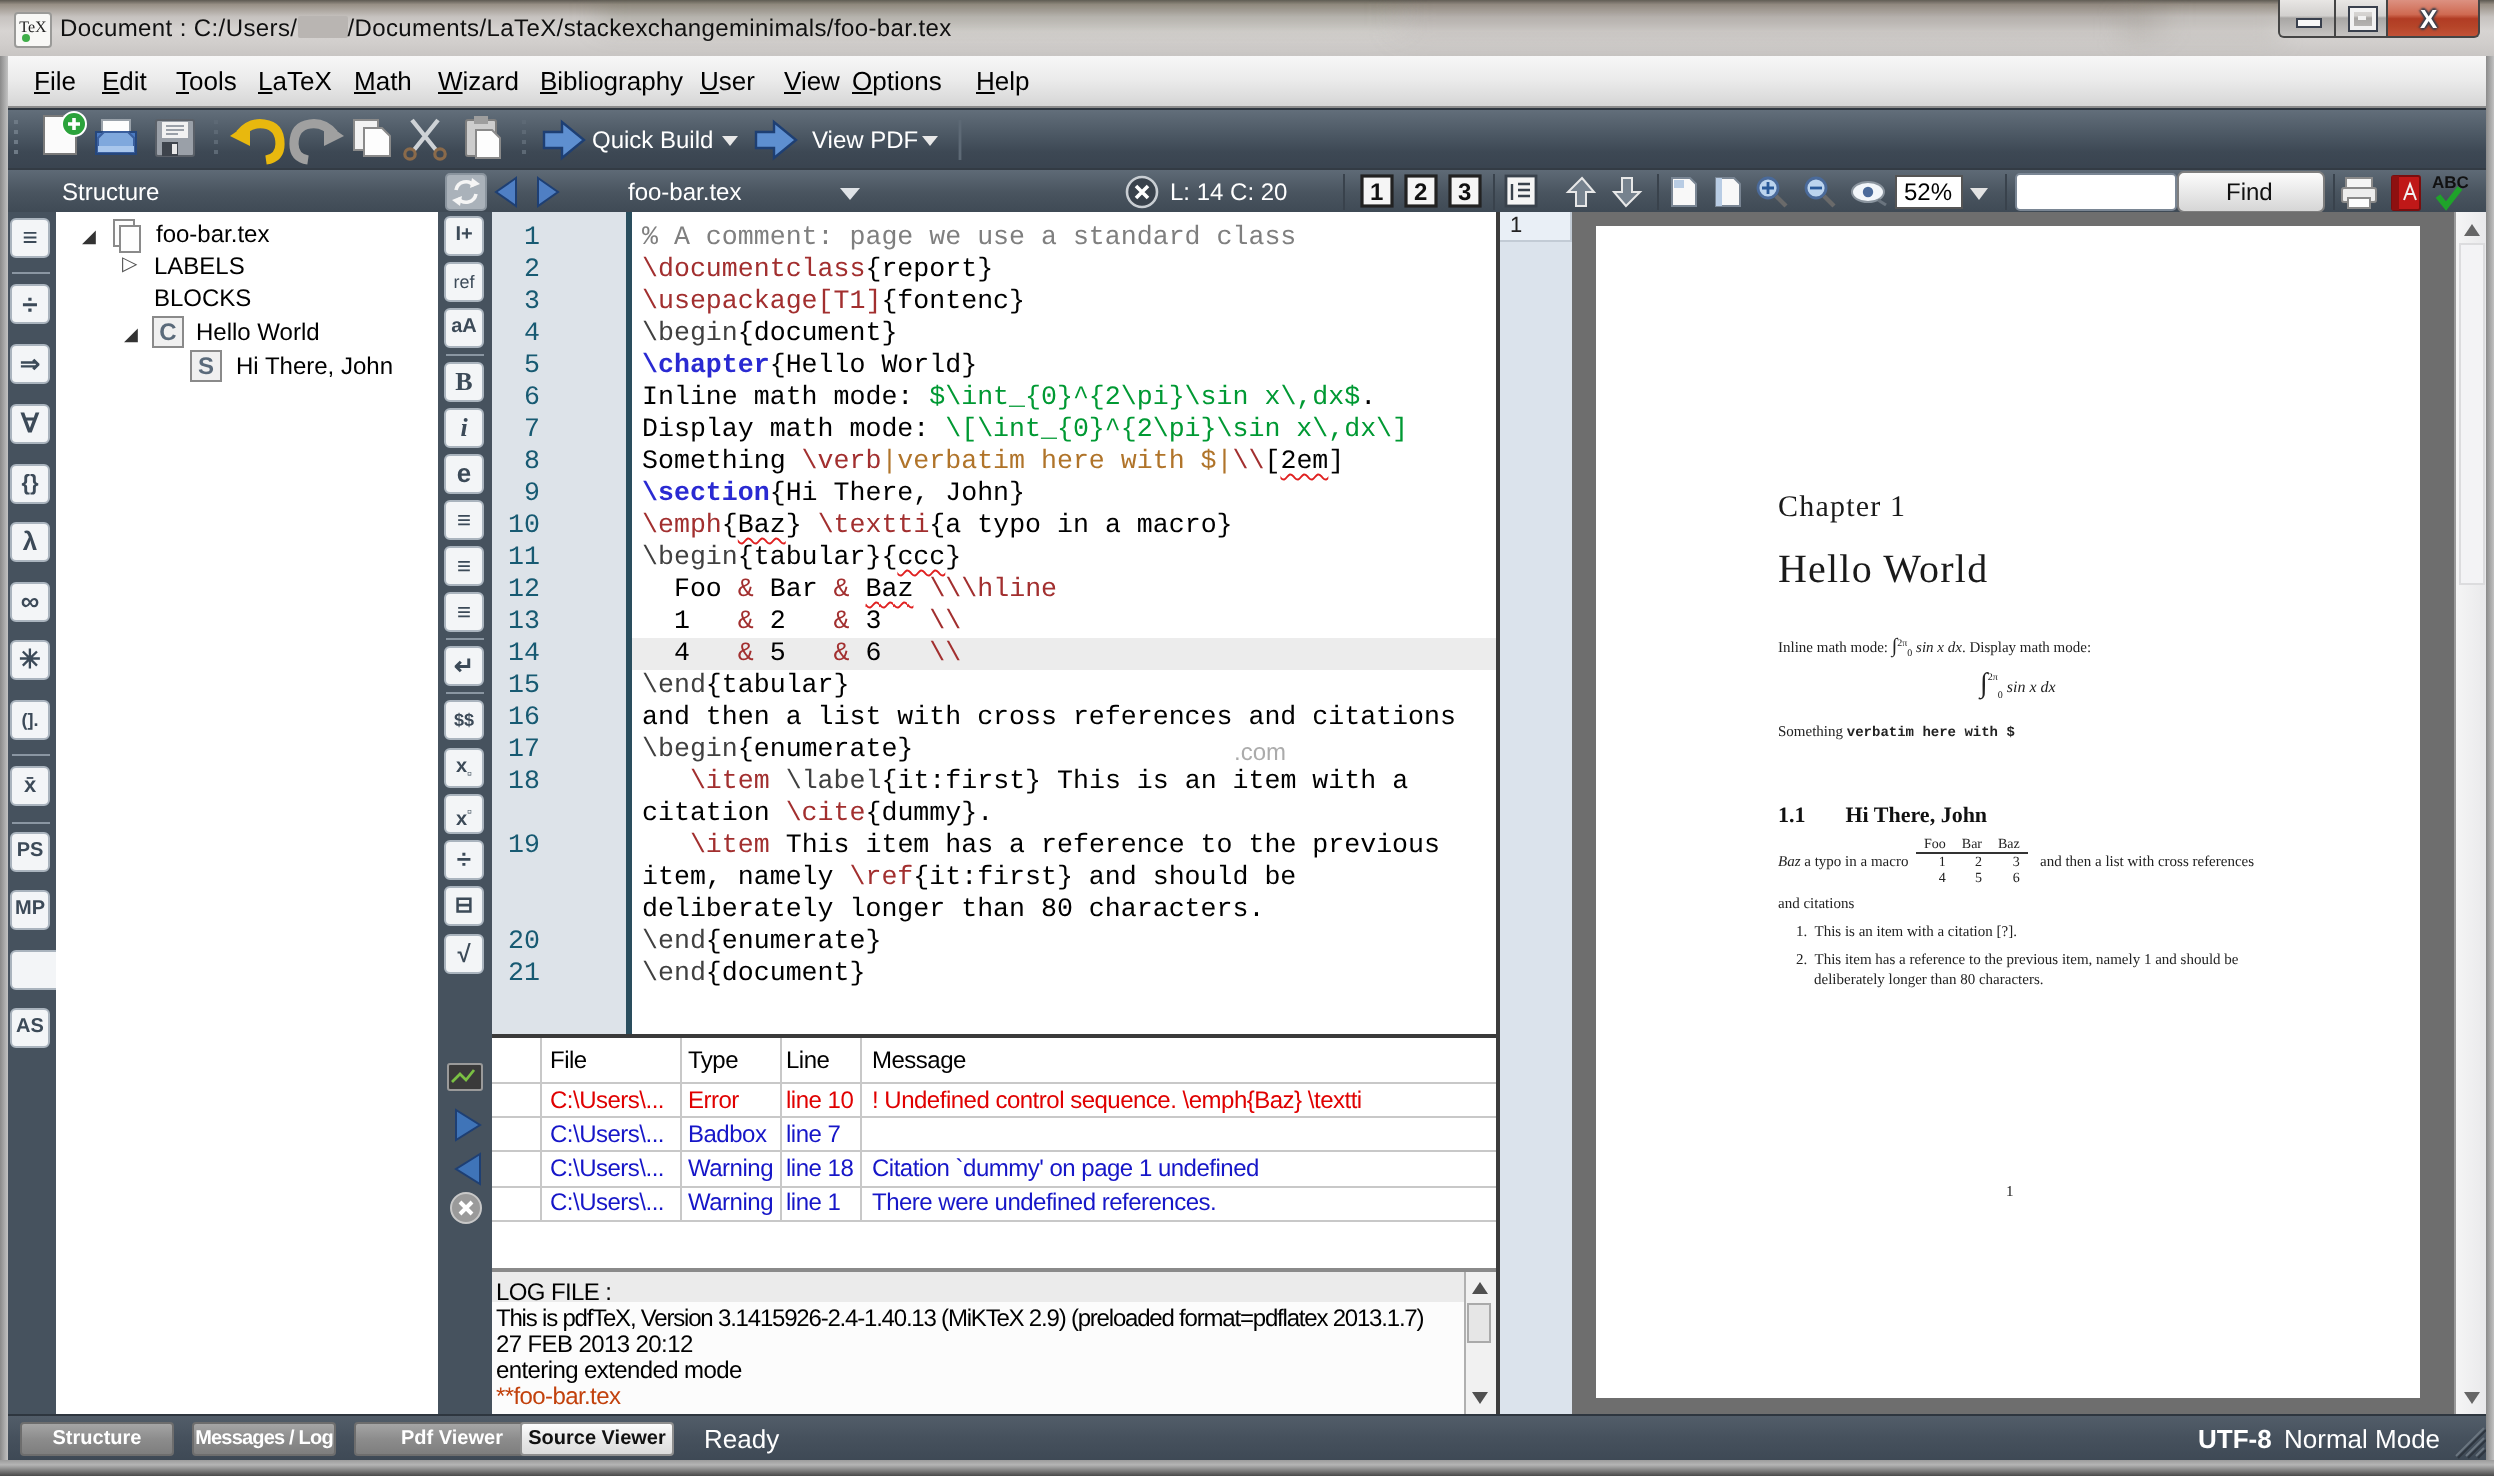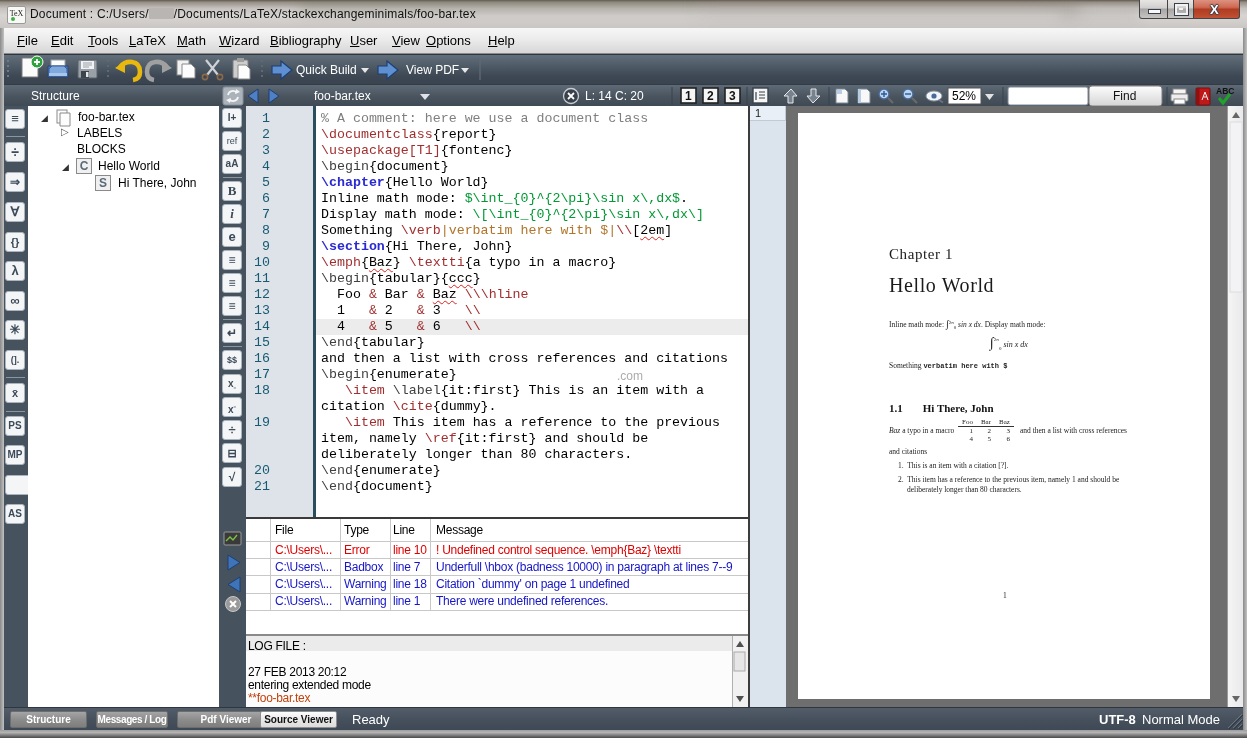--- a/index.html
+++ b/index.html
@@ -371,21 +371,21 @@
 15
 16
 17
 18
 
 19
 
 
 20
 21</div>
-  <div id="code"><span class="cm">% A comment: here we use a document class</span>
+  <div id="code"><span class="cm">% A comment: page we use a standard class</span>
 <span class="c">\documentclass</span>{report}
 <span class="c">\usepackage[T1]</span>{fontenc}
 <span class="kw">\begin</span>{document}
 <span class="st">\chapter</span>{Hello World}
 Inline math mode: <span class="m">$\int_{0}^{2\pi}\sin x\,dx$</span>.
 Display math mode: <span class="m">\[\int_{0}^{2\pi}\sin x\,dx\]</span>
 Something <span class="c">\verb</span><span class="v">|verbatim here with $|</span><span class="c">\\</span>[<span class="sp">2em</span>]
 <span class="st">\section</span>{Hi There, John}
 <span class="c">\emph</span>{<span class="sp">Baz</span>} <span class="c">\textti</span>{a typo in a macro}
 <span class="kw">\begin</span>{tabular}{<span class="sp">ccc</span>}
@@ -419,34 +419,34 @@
   <span class="mrow" style="left:98px;top:4px;">Type</span>
   <span class="mrow" style="left:147px;top:4px;">Line</span>
   <span class="mrow" style="left:190px;top:4px;">Message</span>
   <span class="mrow err" style="left:29px;top:24px;">C:\Users\...</span>
   <span class="mrow err" style="left:98px;top:24px;">Error</span>
   <span class="mrow err" style="left:147px;top:24px;">line 10</span>
   <span class="mrow err" style="left:190px;top:24px;">! Undefined control sequence. \emph{Baz} \textti</span>
   <span class="mrow wrn" style="left:29px;top:41px;">C:\Users\...</span>
   <span class="mrow wrn" style="left:98px;top:41px;">Badbox</span>
   <span class="mrow wrn" style="left:147px;top:41px;">line 7</span>
-  <span class="mrow wrn" style="left:190px;top:41px;">Underfull \hbox (badness 10000) in paragraph at lines 7--9</span>
   <span class="mrow wrn" style="left:29px;top:58px;">C:\Users\...</span>
   <span class="mrow wrn" style="left:98px;top:58px;">Warning</span>
   <span class="mrow wrn" style="left:147px;top:58px;">line 18</span>
   <span class="mrow wrn" style="left:190px;top:58px;">Citation `dummy' on page 1 undefined</span>
   <span class="mrow wrn" style="left:29px;top:75px;">C:\Users\...</span>
   <span class="mrow wrn" style="left:98px;top:75px;">Warning</span>
   <span class="mrow wrn" style="left:147px;top:75px;">line 1</span>
   <span class="mrow wrn" style="left:190px;top:75px;">There were undefined references.</span>
 </div>
 <div class="abs" id="logdivider"></div>
 <div class="abs" id="logarea">
   <div class="abs" style="left:0;top:0;width:486px;height:15px;background:#ebebeb;"></div>
   <span class="logline" style="left:2px;top:3px;">LOG FILE :</span>
+  <span class="logline" style="left:2px;top:16px;letter-spacing:-0.6px;">This is pdfTeX, Version 3.1415926-2.4-1.40.13 (MiKTeX 2.9) (preloaded format=pdflatex 2013.1.7)</span>
   <span class="logline" style="left:2px;top:29px;">27 FEB 2013 20:12</span>
   <span class="logline" style="left:2px;top:42px;">entering extended mode</span>
   <span class="logline" style="left:2px;top:55px;color:#c2410c;">**foo-bar.tex</span>
 
   <div class="abs" style="left:486px;top:0;width:16px;height:71px;background:#f1f1f1;border-left:1px solid #b0b0b0;box-sizing:border-box;"></div>
   <svg width="16" height="71" style="position:absolute;left:486px;top:0;">
     <path d="M8,5 l4,6 h-8 z" fill="#505050"></path>
     <rect x="2" y="16" width="11" height="19" fill="#e6e6e6" stroke="#aaa"></rect>
     <path d="M8,66 l4,-6 h-8 z" fill="#505050"></path>
   </svg>

